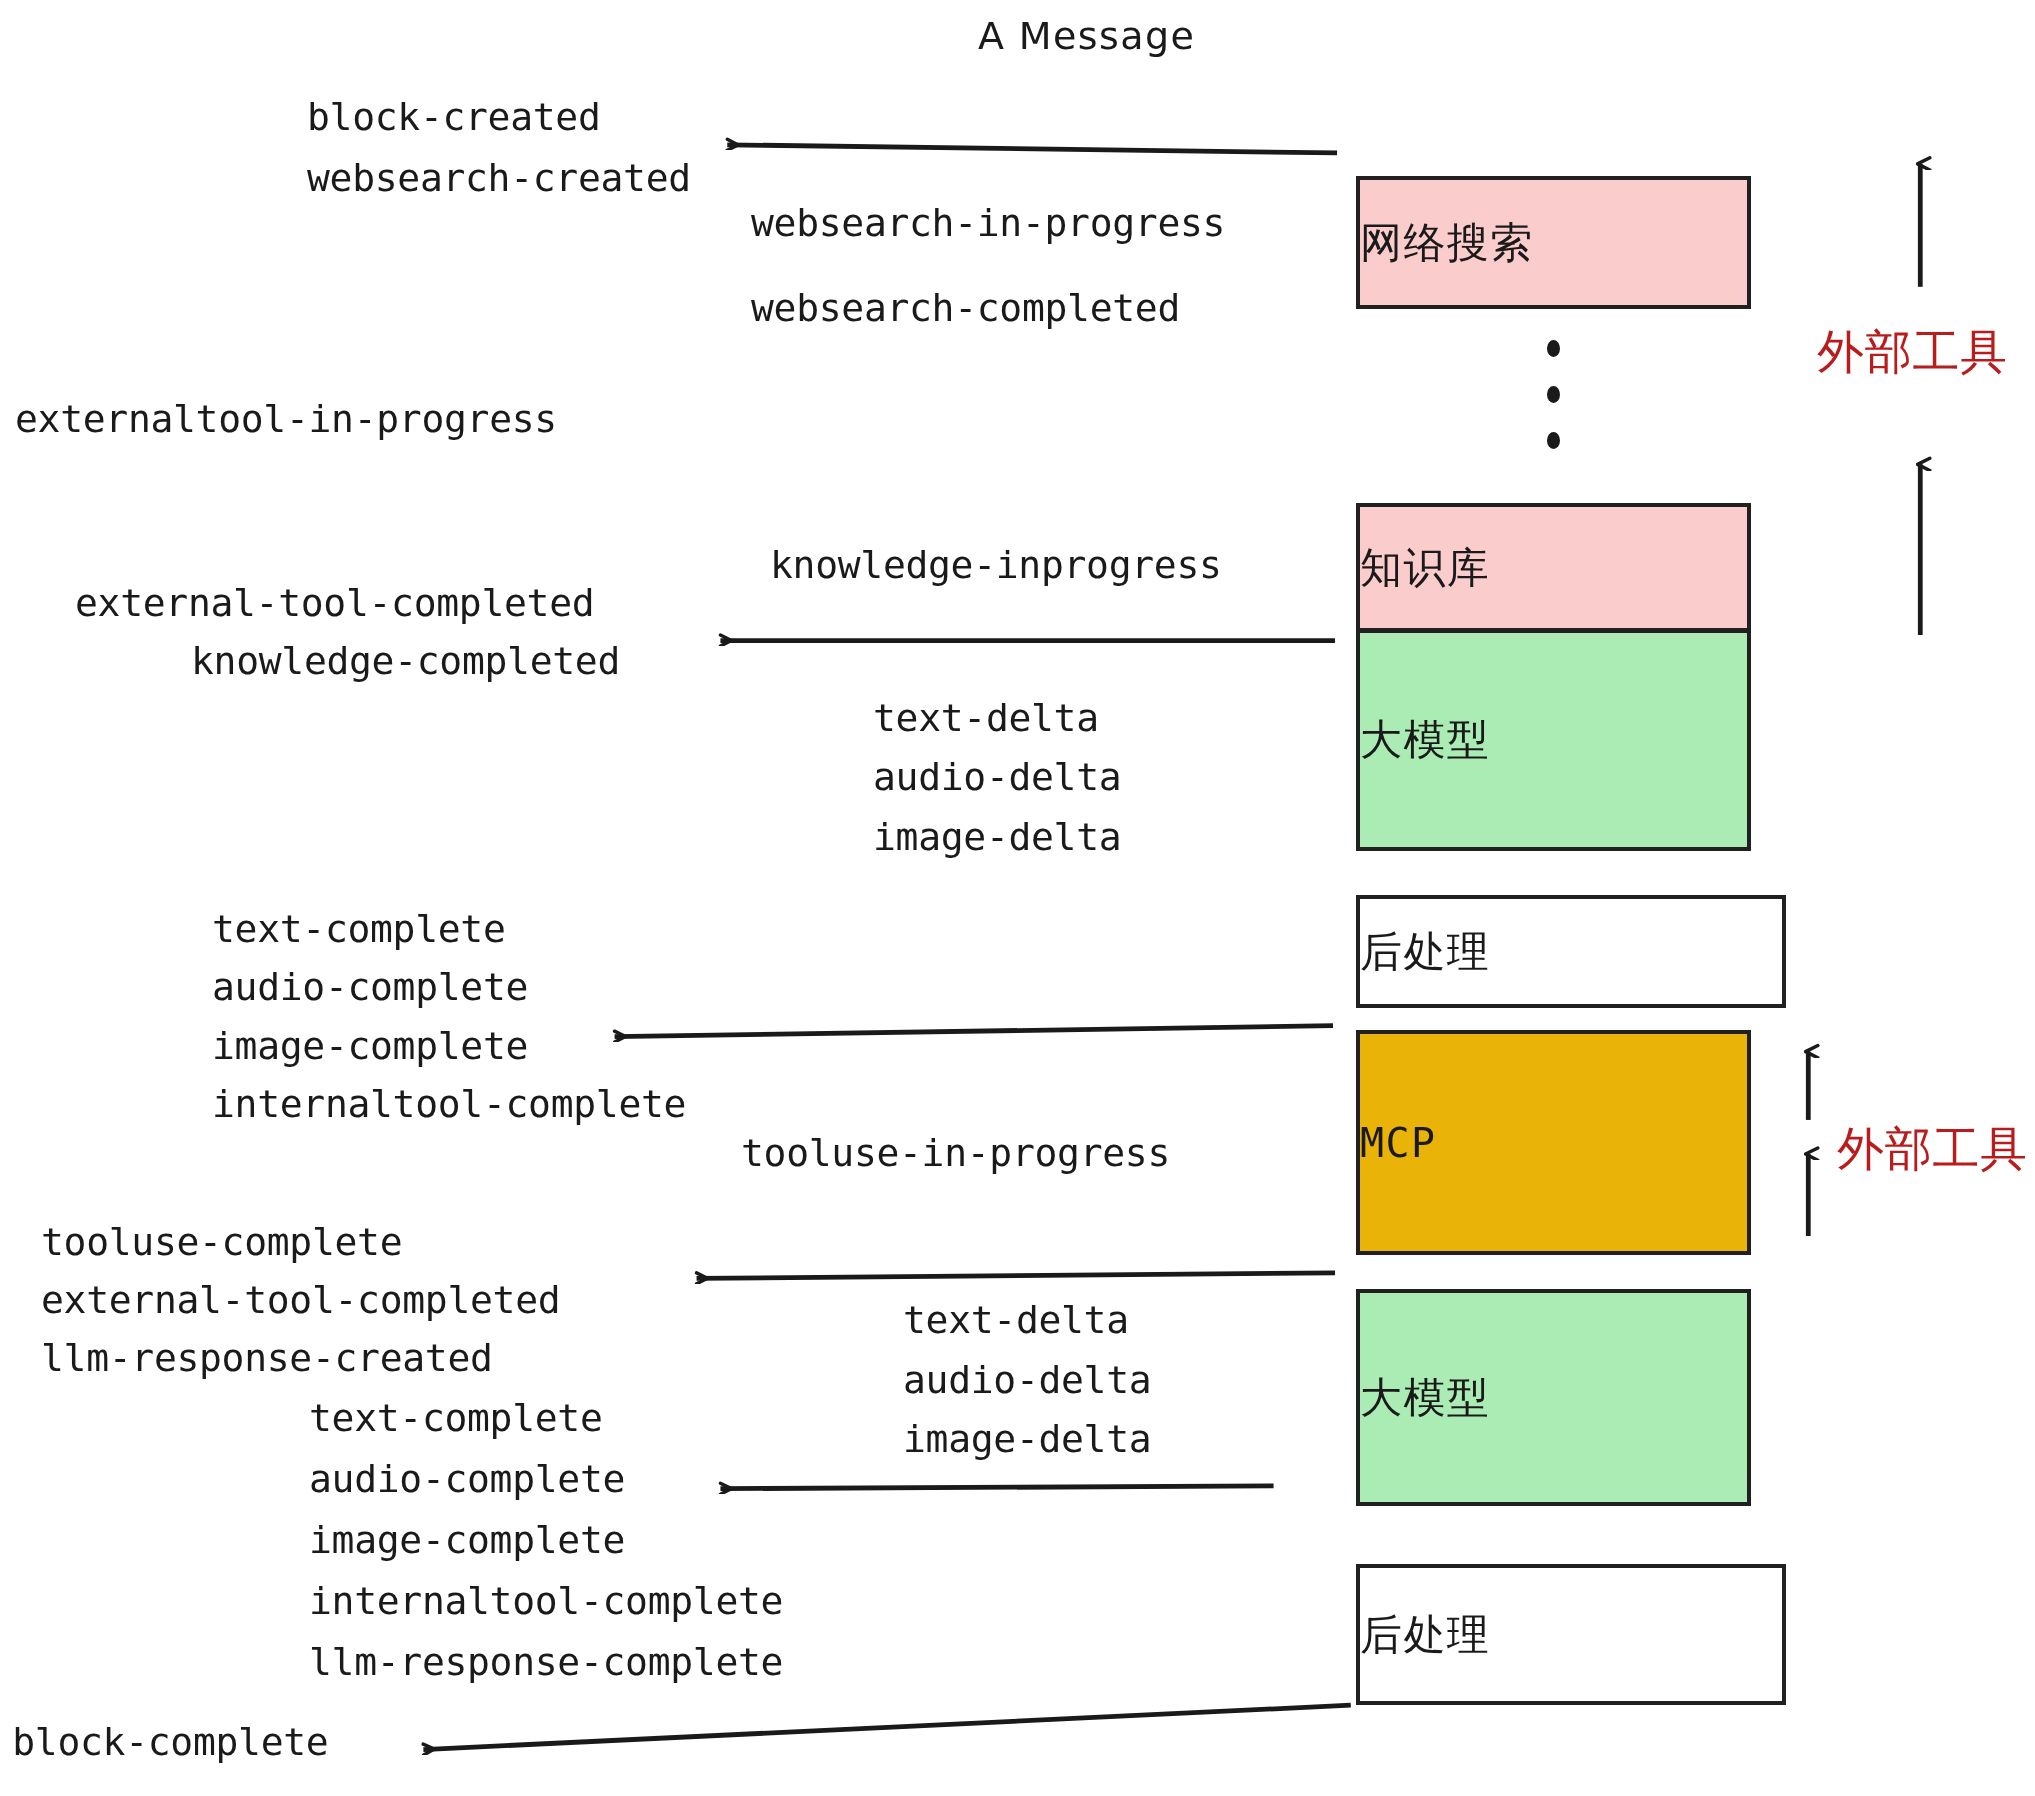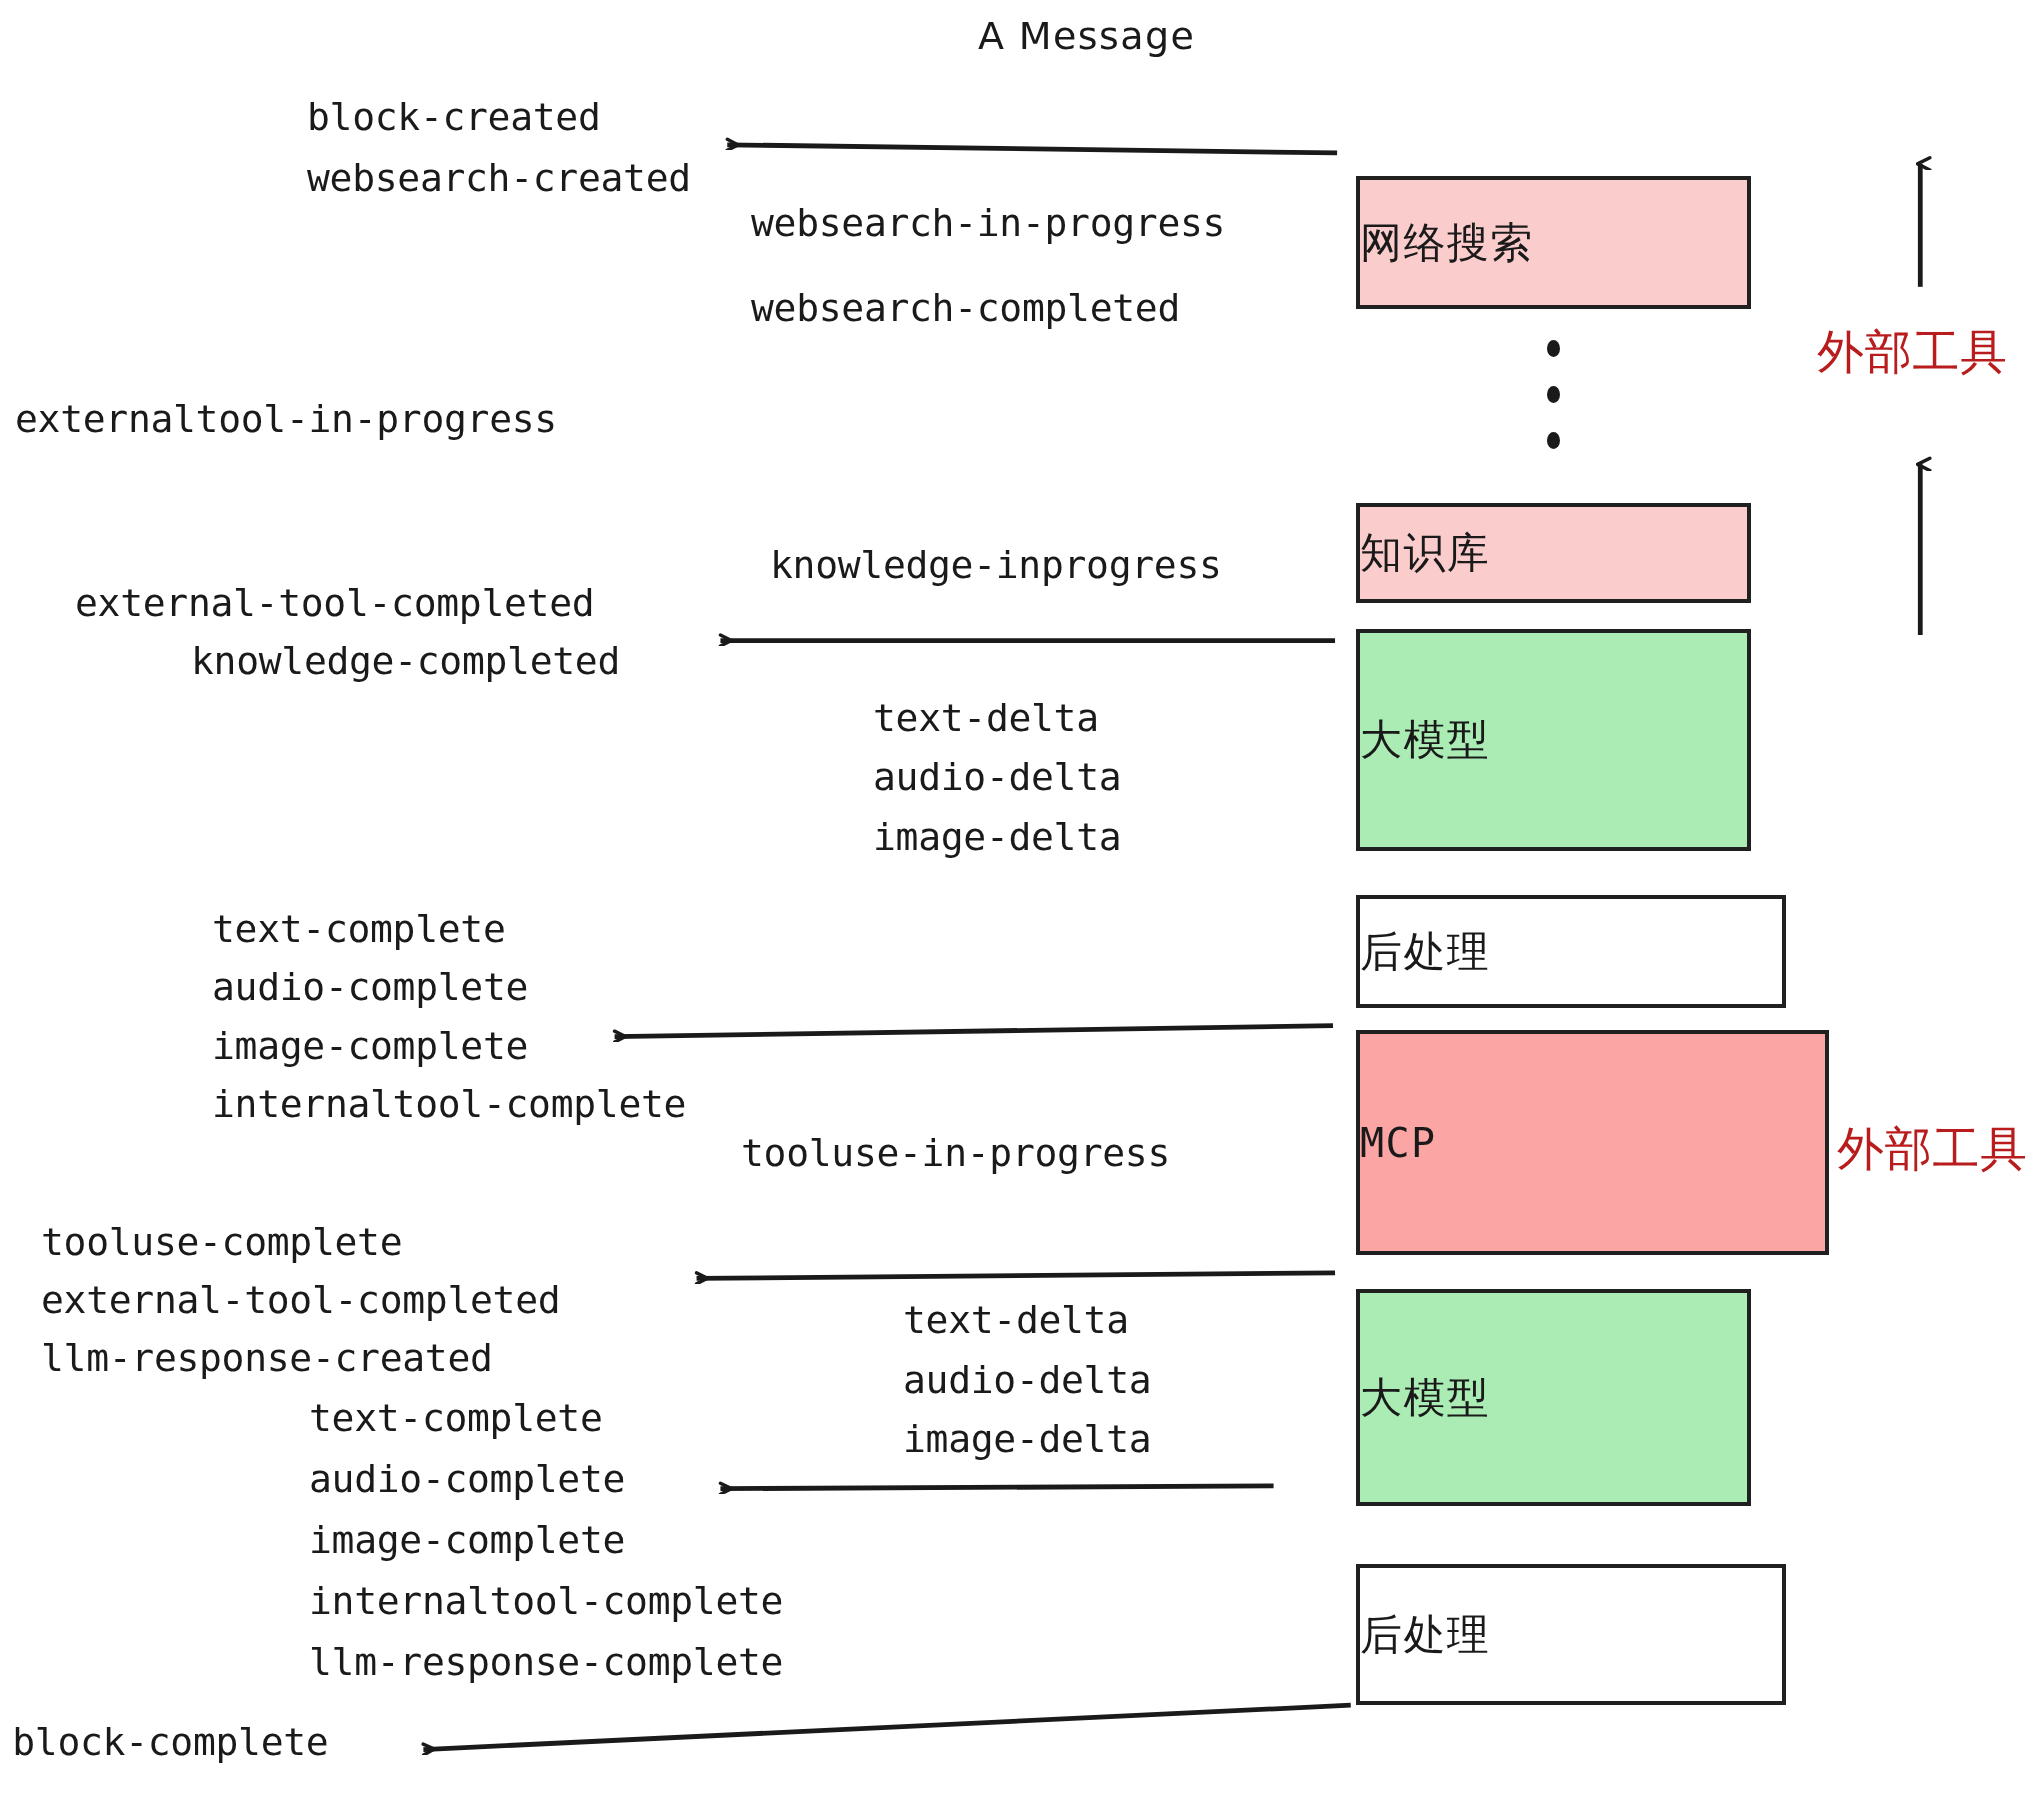--- a/index.html
+++ b/index.html
@@ -125,33 +125,33 @@
   <div class="box" style="left:1356px;top:176px;width:395px;height:133px;background:#FBCCCC;">
     <span>网络搜索</span>
   </div>
 
   <div class="vdots" style="left:1546px;top:340px;width:15px;height:109px;">
     <i></i>
     <i></i>
     <i></i>
   </div>
 
-  <div class="box" style="left:1356px;top:503px;width:395px;height:100px;background:#FBCCCC;">
+  <div class="box" style="left:1356px;top:503px;width:395px;height:129px;background:#FBCCCC;">
     <span>知识库</span>
   </div>
 
   <div class="box" style="left:1356px;top:629px;width:395px;height:222px;background:#AAECB4;">
     <span>大模型</span>
   </div>
 
   <div class="box" style="left:1356px;top:895px;width:430px;height:113px;background:#FFFFFF;">
     <span>后处理</span>
   </div>
 
-  <div class="box mono" style="left:1356px;top:1030px;width:473px;height:225px;background:#fca5a5;">
+  <div class="box mono" style="left:1356px;top:1030px;width:395px;height:225px;background:#eab308;">
     <span>MCP</span>
   </div>
 
   <div class="box" style="left:1356px;top:1289px;width:395px;height:217px;background:#AAECB4;">
     <span>大模型</span>
   </div>
 
   <div class="box" style="left:1356px;top:1564px;width:430px;height:141px;background:#FFFFFF;">
     <span>后处理</span>
   </div>

